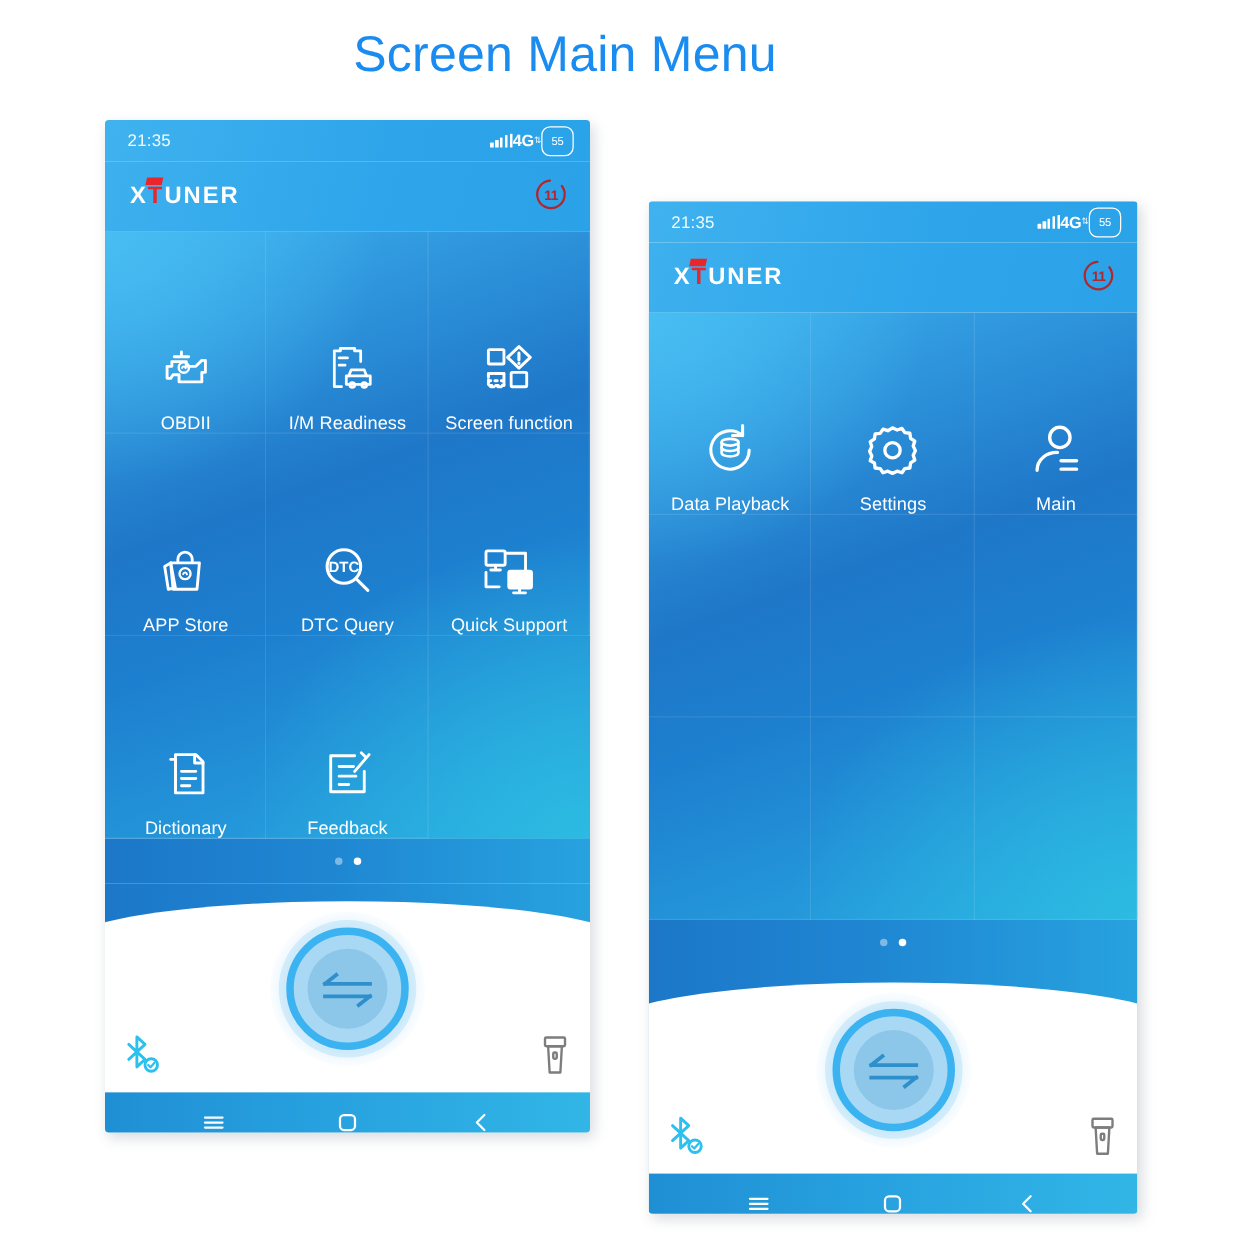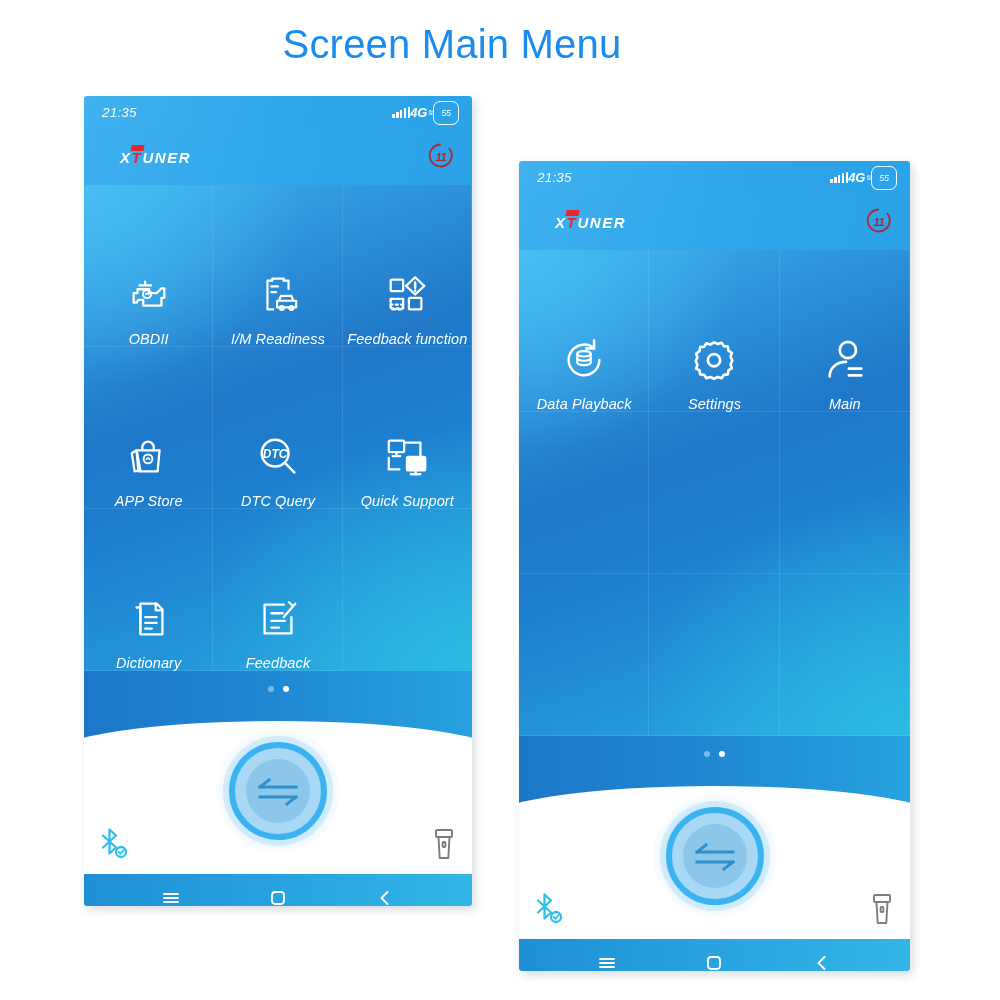--- a/index.html
+++ b/index.html
@@ -20,21 +20,20 @@
     letter-spacing: 0.2px;
   }
 
   
   .phone {
     position: absolute;
     background: #fff;
     border-radius: 3px;
     overflow: hidden;
     box-shadow: 3px 4px 10px rgba(120,130,140,0.28);
-    font-style: italic;
   }
   #phone-1 { left: 84px; top: 96px; width: 388px; height: 810px; }
   #phone-2 { left: 519px; top: 161px; width: 391px; height: 810px; }
 
   .screen { position: relative; width: 100%; height: 100%; }
 
   
   .statusbar {
     position: relative; height: 33px;
     background: linear-gradient(100deg,#3fb2ef 0%, #2ea4ea 60%, #2aa3e9 100%);
@@ -62,21 +61,21 @@
     font-size:9px; letter-spacing:-.2px;
   }
 
   
   .app-header {
     position: relative; height: 56px;
     background: linear-gradient(105deg,#3db0ee 0%, #2fa6eb 55%, #2ba2e8 100%);
     display:flex; align-items:center;
     padding: 0 16px 0 20px;
   }
-  .brand { font-size: 15px; font-weight: 700; letter-spacing: 1.6px; color:#ffffff; position:relative;margin-left:16px; }
+  .brand { font-size: 19px; font-weight: 700; letter-spacing: 1.6px; color:#ffffff; position:relative; }
   .brand .t-red { color:#e8262b; position:relative; }
   .brand .t-red::before {
     content:""; position:absolute; left:-1px; top:-4px;
     width: 13px; height: 6px; background:#e8262b;
     transform: skewX(-12deg);
   }
   .header-spacer { flex:1; }
   .badge-count {
     position:relative; width:30px; height:30px;
     display:flex; align-items:center; justify-content:center;
@@ -241,21 +240,21 @@
             <span class="cell-icon">
               <svg viewBox="0 0 48 48" fill="none" stroke="#fff" stroke-width="2.4" stroke-linejoin="round" stroke-linecap="round">
                 <rect x="7" y="8" width="13" height="12" rx="1"></rect>
                 <path d="M7 28h13M7 34h13M7 28v10h13V28" stroke-dasharray="2 3.4"></path>
                 <rect x="7" y="28" width="13" height="11" rx="1" stroke-dasharray="3 3"></rect>
                 <path d="M32.5 5.5l9.5 9-9.5 9-9.5-9z"></path>
                 <path d="M32.5 11v5.5M32.5 19.3v.2" stroke-width="2.6"></path>
                 <rect x="26" y="27" width="13" height="12" rx="1"></rect>
               </svg>
             </span>
-            <span class="cell-label">Feedback function</span>
+            <span class="cell-label">Screen function</span>
           </div>
 
           <div class="cell">
             <span class="cell-icon">
               <svg viewBox="0 0 48 48" fill="none" stroke="#fff" stroke-width="2.4" stroke-linejoin="round" stroke-linecap="round">
                 <path d="M11 17h24l-2 22H13z"></path>
                 <path d="M11 17l4 21-6 1-3-19z"></path>
                 <path d="M17 17v-3a6 6 0 0 1 12 0v3"></path>
                 <circle cx="23" cy="26" r="4.6" stroke-width="2"></circle>
                 <path d="M21.4 26.4c.4-1.7 2.8-2 3.2.2" stroke-width="1.7"></path>

